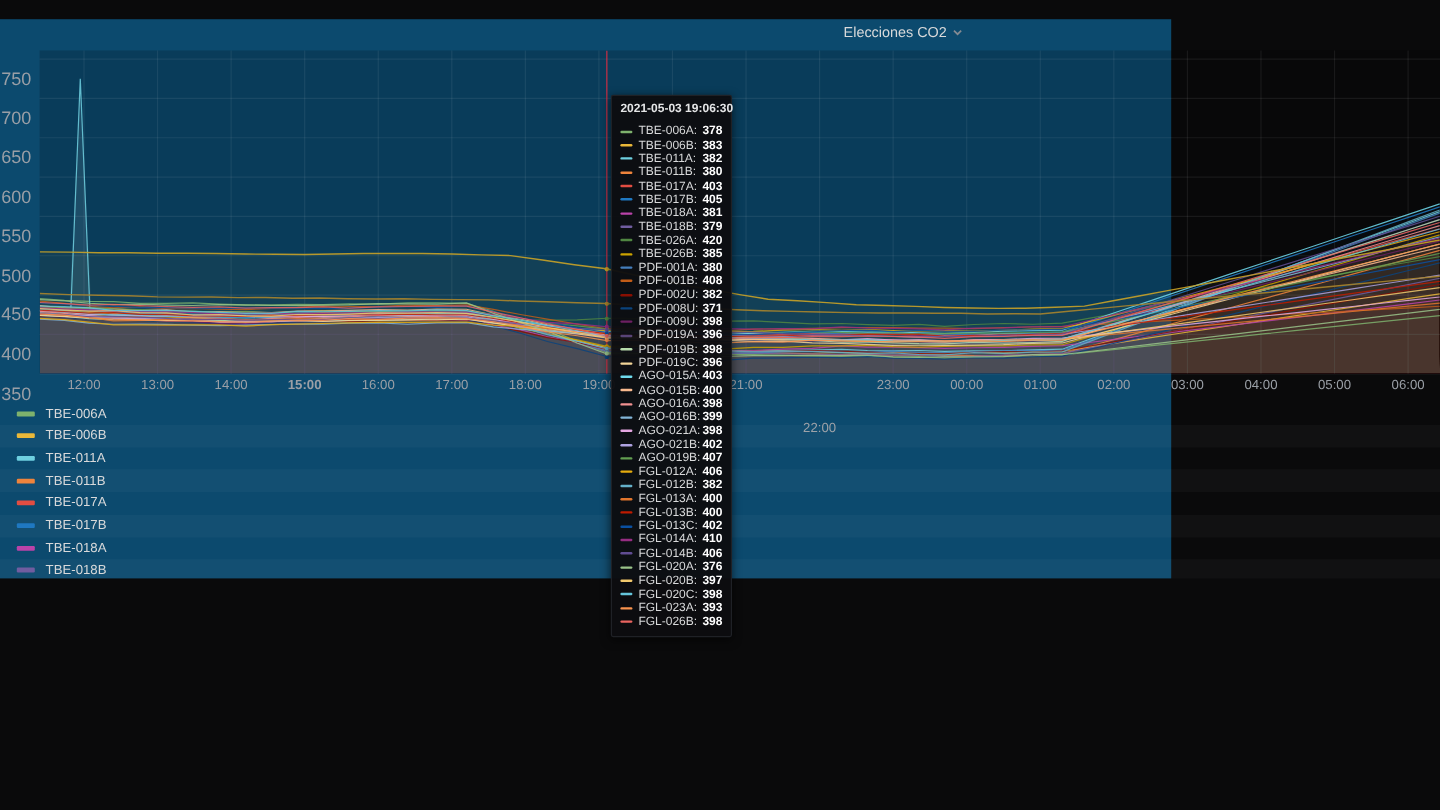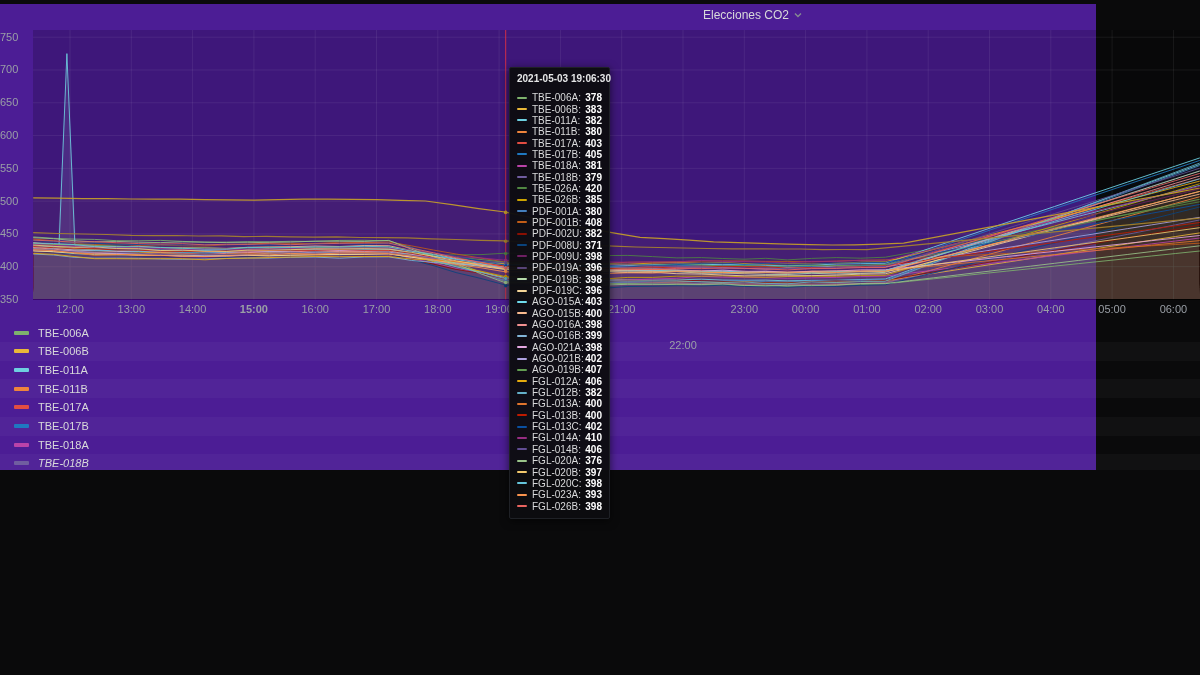--- a/index.html
+++ b/index.html
@@ -1,25 +1,25 @@
 <!DOCTYPE html>
 <html><head>
 <meta charset="utf-8">
 <style>
   html,body{margin:0;padding:0;background:#000;}
   *{box-sizing:border-box;}
   .stage{position:relative;width:1200px;height:675px;overflow:hidden;
          background:#0a0a0b;font-family:"Liberation Sans",sans-serif;}
-  .panel{position:absolute;left:0;top:4px;width:1096px;height:466px;background:#4c1d95;}
+  .panel{position:absolute;left:0;top:16px;width:976px;height:466px;background:#0c4a6e;}
   .panel-header{position:absolute;left:753px;top:4px;transform:translateX(-50%);
     display:flex;align-items:center;gap:4px;cursor:pointer;z-index:5;}
   .panel-title{font-size:12px;font-weight:500;color:#d8d9da;white-space:nowrap;}
   .caret{display:inline-flex;align-items:center;color:#858a92;}
   #chart-svg{position:absolute;left:0;top:0;}
-  .ylab{position:absolute;width:27px;text-align:left;font-size:11px;color:#9a9fa6;}
+  .ylab{position:absolute;width:27px;text-align:center;font-size:15px;color:#9a9fa6;margin-top:15px;}
   .xlab{position:absolute;width:44px;text-align:center;font-size:11px;color:#9a9fa6;top:299px;}
   .legend{position:absolute;left:0;top:319px;width:1200px;height:147px;overflow:hidden;}
   .legend-row{position:absolute;left:0;width:1200px;height:19px;display:flex;align-items:center;cursor:pointer;}
   .legend-row.stripe{background:rgba(255,255,255,0.032);}
   .legend-dash{position:absolute;left:14px;width:15px;height:4px;border-radius:1px;}
   .legend-label{position:absolute;left:38px;font-size:11px;color:#d8d9da;}
   .tooltip{position:absolute;left:509px;top:63px;width:101px;z-index:10;
     background:rgba(12,13,16,0.96);border:1px solid #1f2126;border-radius:2px;
     box-shadow:0 2px 8px rgba(0,0,0,0.6);padding:5px 7px 6px 7px;}
   .tt-head{font-size:10px;font-weight:700;color:#e4e5e6;white-space:nowrap;margin-bottom:8px;}
@@ -256,21 +256,21 @@
           <span class="legend-label">TBE-017A</span>
         </div>
         <div class="legend-row stripe" style="top: 93.5px;">
           <span class="legend-dash" style="background: rgb(31, 120, 193);"></span>
           <span class="legend-label">TBE-017B</span>
         </div>
         <div class="legend-row" style="top: 112.2px;">
           <span class="legend-dash" style="background: rgb(186, 67, 169);"></span>
           <span class="legend-label">TBE-018A</span>
         </div>
-        <div class="legend-row stripe" style="top: 130.9px; font-style: italic;">
+        <div class="legend-row stripe" style="top: 130.9px;">
           <span class="legend-dash" style="background: rgb(112, 93, 160);"></span>
           <span class="legend-label">TBE-018B</span>
         </div>
       </div>
 
     <div class="tooltip">
       <div class="tt-head">2021-05-03 19:06:30</div>
       <div id="tt-rows">
           <div class="tt-row">
             <span class="tt-dash" style="background: rgb(126, 178, 109);"></span>

